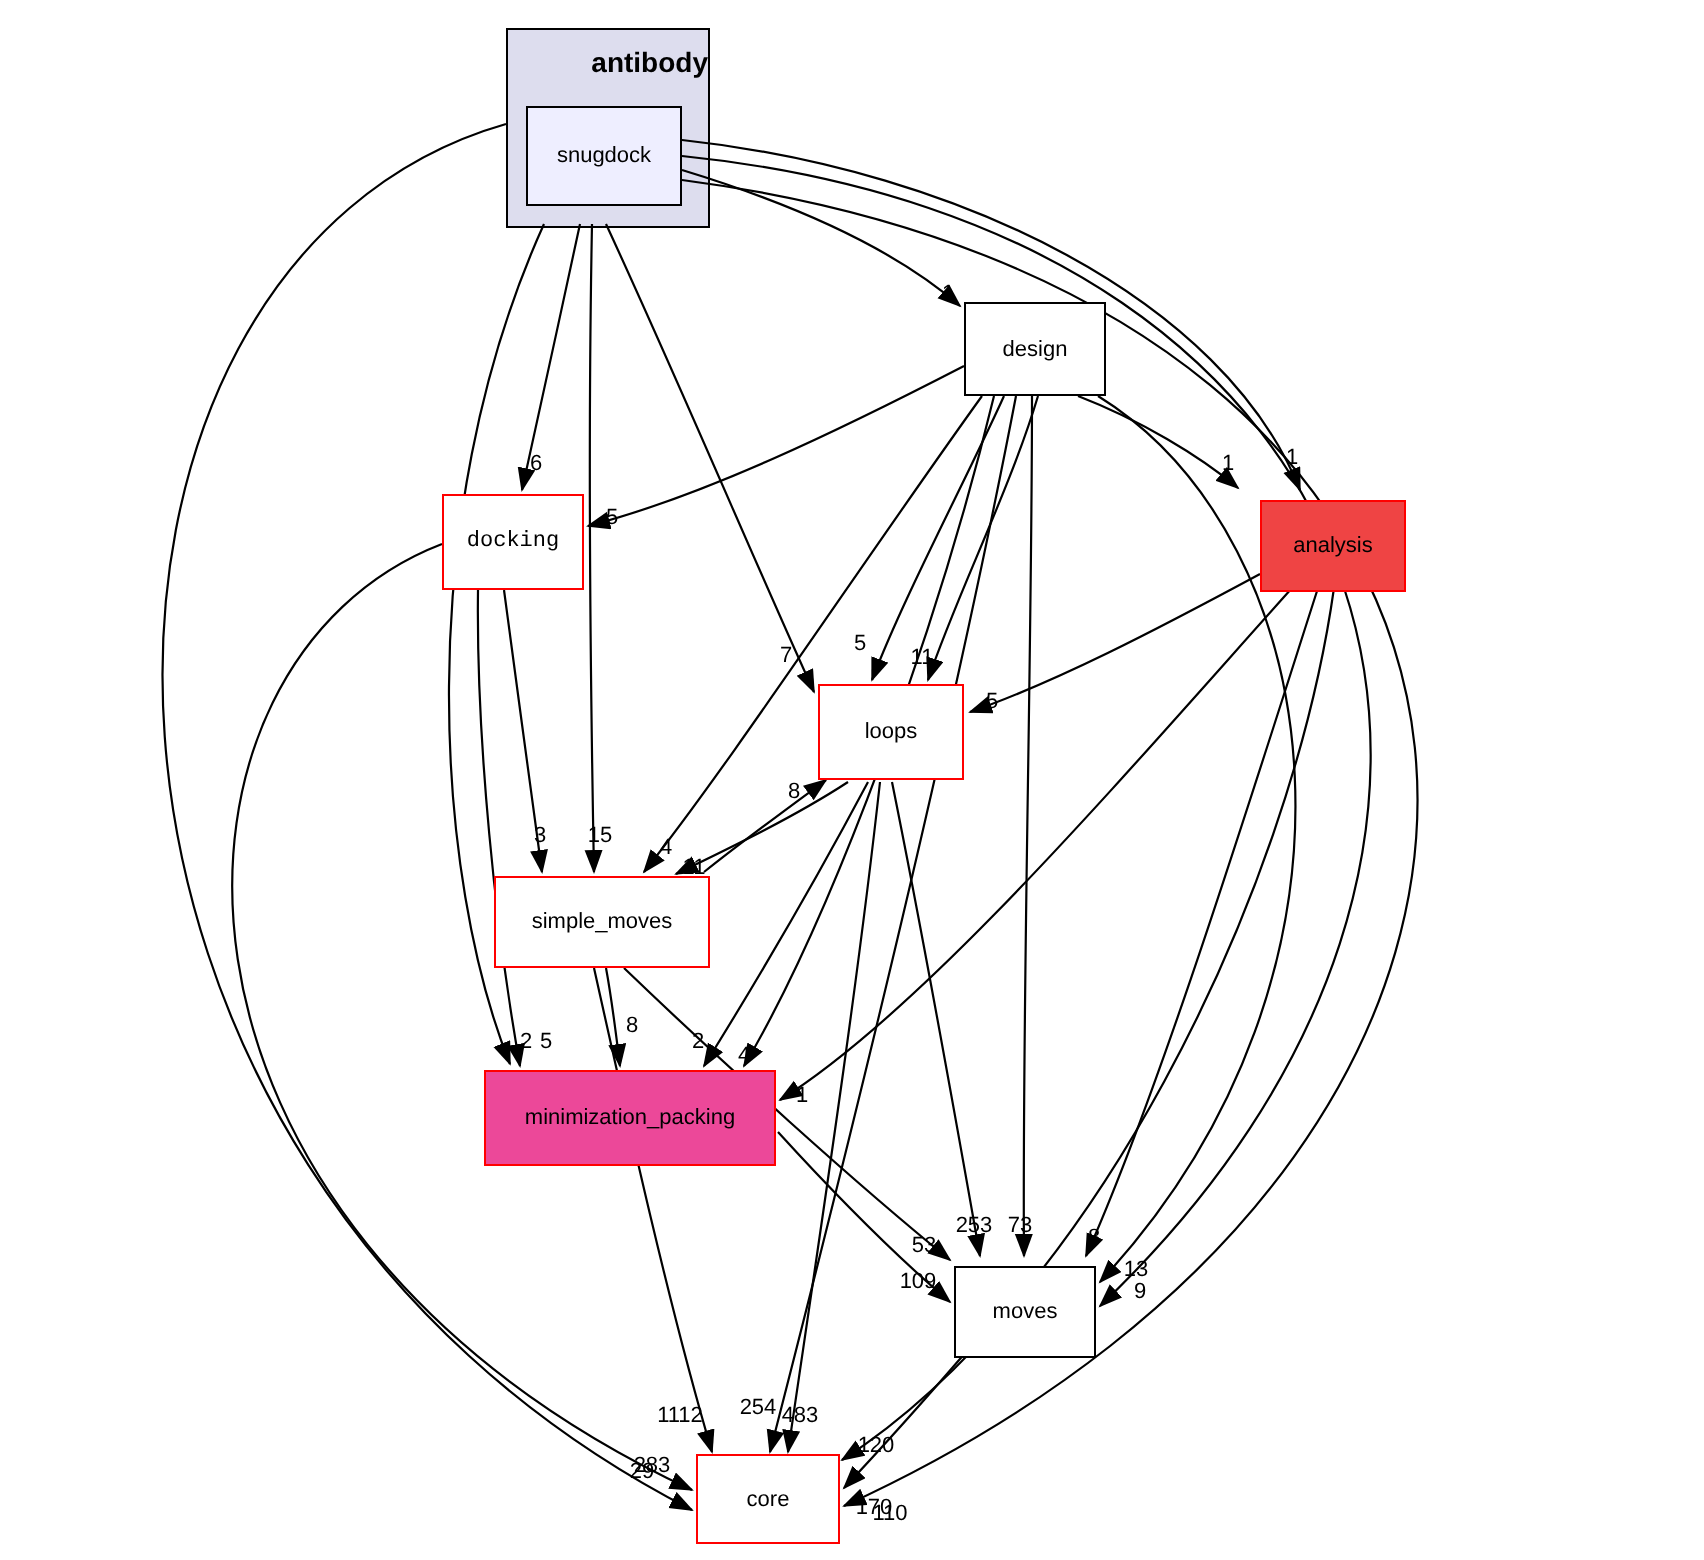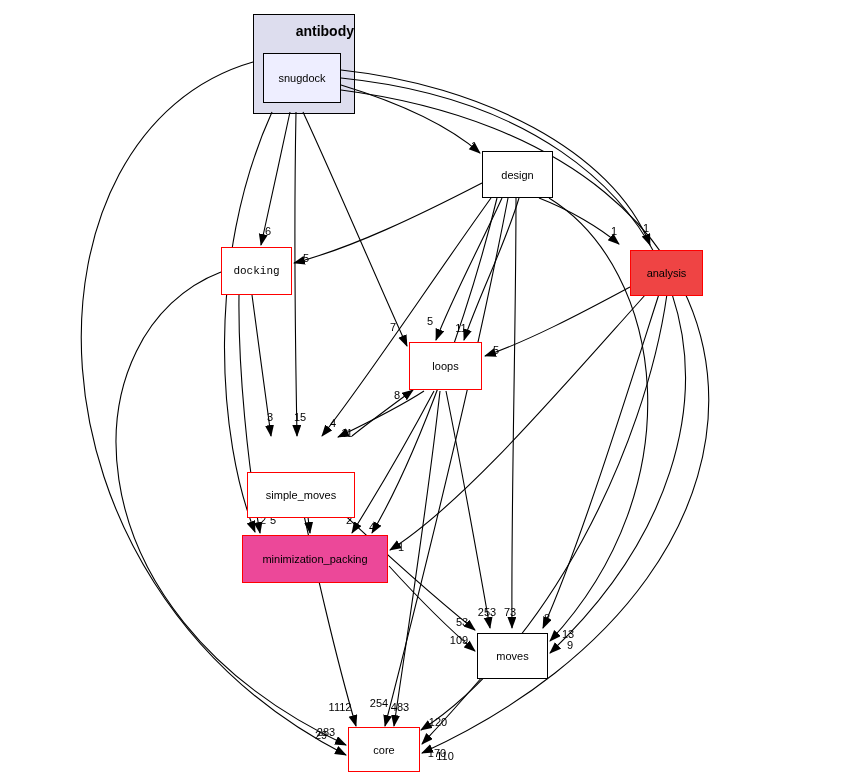--- a/index.html
+++ b/index.html
@@ -109,21 +109,21 @@
       </div>
       <div class="node" style="left: 221px; top: 247px; width: 69px; height: 46px; background: rgb(255, 255, 255); border-color: rgb(255, 0, 0); font-family: Liberation Mono, monospace;">
         <span>docking</span>
       </div>
       <div class="node" style="left: 630px; top: 250px; width: 71px; height: 44px; background: #ef4444; border-color: rgb(255, 0, 0);">
         <span>analysis</span>
       </div>
       <div class="node" style="left: 409px; top: 342px; width: 71px; height: 46px; background: rgb(255, 255, 255); border-color: rgb(255, 0, 0);">
         <span>loops</span>
       </div>
-      <div class="node" style="left: 247px; top: 438px; width: 106px; height: 44px; background: rgb(255, 255, 255); border-color: rgb(255, 0, 0); margin-top: 34px;">
+      <div class="node" style="left: 247px; top: 438px; width: 106px; height: 44px; background: rgb(255, 255, 255); border-color: rgb(255, 0, 0);">
         <span>simple_moves</span>
       </div>
       <div class="node" style="left: 242px; top: 535px; width: 144px; height: 46px; background: #ec4899; border-color: rgb(255, 0, 0);">
         <span>minimization_packing</span>
       </div>
       <div class="node" style="left: 477px; top: 633px; width: 69px; height: 44px; background: rgb(255, 255, 255); border-color: rgb(0, 0, 0);">
         <span>moves</span>
       </div>
       <div class="node" style="left: 348px; top: 727px; width: 70px; height: 43px; background: rgb(255, 255, 255); border-color: rgb(255, 0, 0);">
         <span>core</span>

